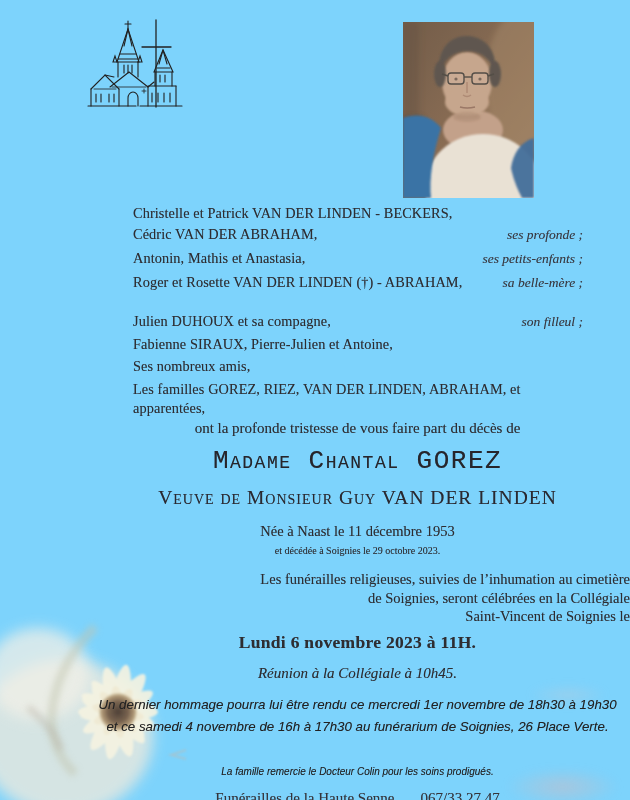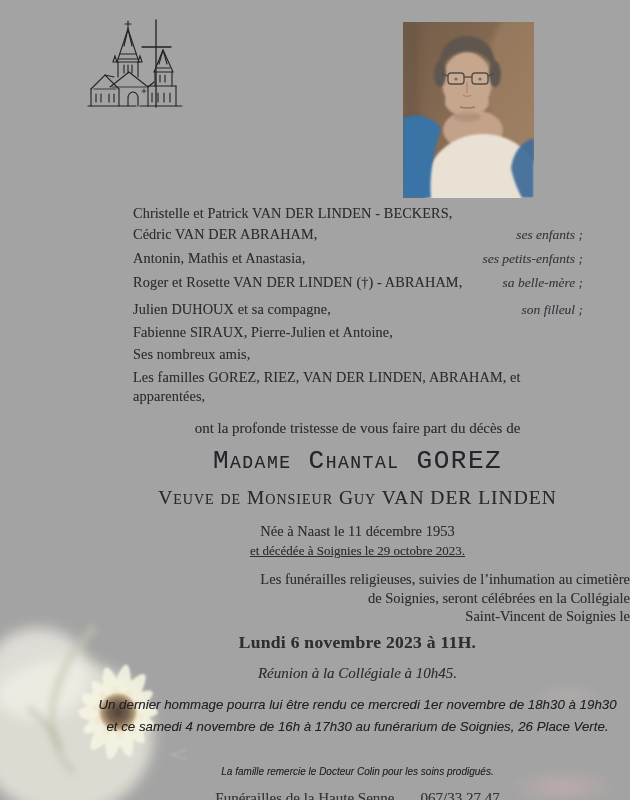--- a/index.html
+++ b/index.html
@@ -1,42 +1,42 @@
 <!DOCTYPE html>
 <html><head>
 <meta charset="utf-8">
 <style>
   html,body{margin:0;padding:0;background:#e9e9e9;}
   #page{
     position:relative;width:630px;height:800px;margin:0 auto;
-    background:#a3a3a3;overflow:hidden;
+    background:#7dd3fc;overflow:hidden;
     font-family:"Liberation Serif", serif;color:#2e2d31;
   }
   .softtxt{text-shadow:0 0 .6px rgba(45,45,55,.38);}
   
   #church{position:absolute;left:84px;top:16px;width:104px;height:100px;z-index:3;}
   
   #portrait{position:absolute;left:403px;top:22px;width:131px;height:176px;z-index:3;}
   #portrait svg{display:block;}
   
   #family{position:absolute;left:133px;top:204px;width:450px;z-index:4;}
   .fam-row{display:flex;justify-content:space-between;align-items:baseline;line-height:19px;}
   .fam-row .nm{font-size:14.3px;letter-spacing:.1px;}
   .fam-row .rel{font-size:13.5px;font-style:italic;color:#3a3940;white-space:nowrap;}
-  .r2{margin-top:2px}.r3{margin-top:5px}.r4{margin-top:5px}.r5{margin-top:8px}
+  .r2{margin-top:2px}.r3{margin-top:5px}.r4{margin-top:5px}.r5{margin-top:20px}
   .r6{margin-top:4px}.r7{margin-top:3px}.r8{margin-top:4px}
   
   #center-col{position:absolute;left:85px;top:396px;width:545px;text-align:center;z-index:4;}
   .announce{font-size:15px;line-height:19px;margin-top:23px;}
   .dec-name{font-size:26px;line-height:30px;margin-top:8px;font-variant:small-caps;
             letter-spacing:1.5px;color:#26252b;font-family:Liberation Mono, monospace;}
   .dec-sub{font-size:19.5px;line-height:24px;margin-top:10px;font-variant:small-caps;
            letter-spacing:1px;color:#2a2930;}
   .birth{font-size:14.5px;line-height:19px;margin-top:12px;}
-  .death{font-size:13px;line-height:19px;text-decoration:underline;}
+  .death{font-size:10px;line-height:19px;}
   .ceremony{font-size:14.5px;line-height:18.5px;margin-top:10px;text-align:right;}
   .cer-date{font-size:17.5px;line-height:22px;margin-top:5px;font-weight:bold;letter-spacing:.3px;font-family:Liberation Serif, serif;}
   .meeting{font-size:15px;line-height:19px;margin-top:11px;font-style:italic;}
   .tribute{font-family:"Liberation Sans", sans-serif;font-style:italic;
            font-size:13.3px;line-height:22.5px;margin-top:11px;color:#222;}
   .thanks{font-family:Liberation Sans, sans-serif;font-style:italic;
           font-size:10px;line-height:22px;margin-top:22px;color:#222;}
   .footer{font-size:15px;line-height:20px;margin-top:5px;color:#35343a;}
   .footer .phone{display:inline-block;margin-left:26px;}
   
@@ -206,21 +206,21 @@
     </svg>
   </div>
 
   <div id="family" class="softtxt">
     <div class="fam-row r1">
       <span class="nm">Christelle et Patrick VAN DER LINDEN - BECKERS,</span>
       <span class="rel"></span>
     </div>
     <div class="fam-row r2">
       <span class="nm">Cédric VAN DER ABRAHAM,</span>
-      <span class="rel">ses enfants ;</span>
+      <span class="rel">ses profonde ;</span>
     </div>
     <div class="fam-row r3">
       <span class="nm">Antonin, Mathis et Anastasia,</span>
       <span class="rel">ses petits-enfants ;</span>
     </div>
     <div class="fam-row r4">
       <span class="nm">Roger et Rosette VAN DER LINDEN (†) - ABRAHAM,</span>
       <span class="rel">sa belle-mère ;</span>
     </div>
     <div class="fam-row r5">

